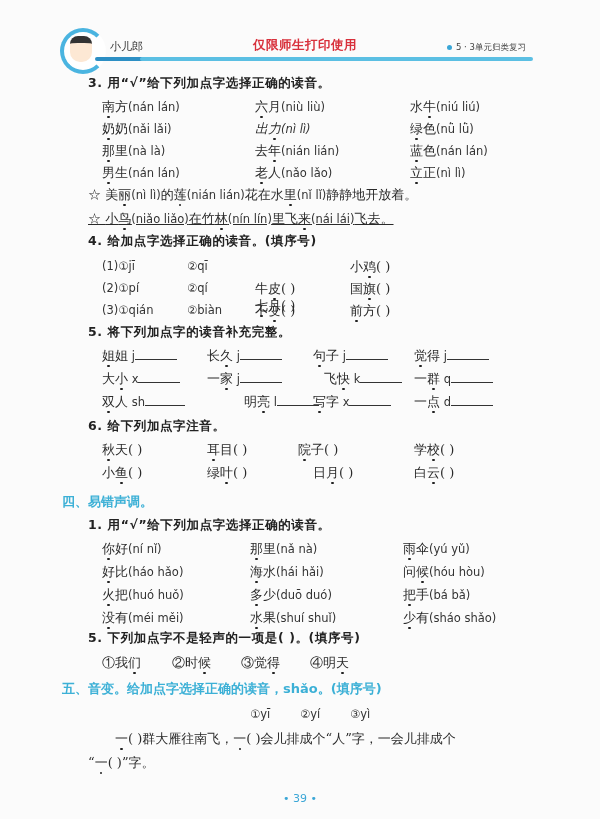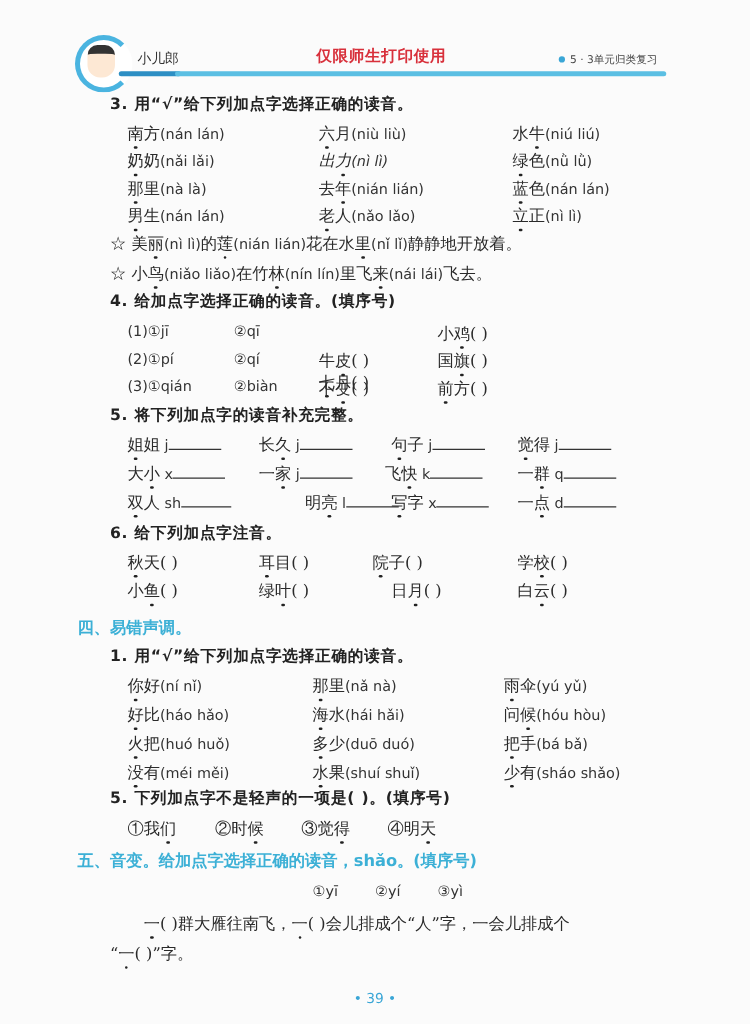--- a/index.html
+++ b/index.html
@@ -51,21 +51,21 @@
     <div class="row" style="left: 255px; top: 142px;"><span><span><span>去</span><span class="dotted">年</span></span><span class="py">(nián   lián)</span></span></div>
     <div class="row" style="left: 410px; top: 142px;"><span><span><span class="dotted">蓝</span><span>色</span></span><span class="py">(nán   lán)</span></span></div>
     <div class="row" style="left: 102px; top: 164px;"><span><span><span class="dotted">男</span><span>生</span></span><span class="py">(nán   lán)</span></span></div>
     <div class="row" style="left: 255px; top: 164px;"><span><span><span class="dotted">老</span><span>人</span></span><span class="py">(nǎo   lǎo)</span></span></div>
     <div class="row" style="left: 410px; top: 164px;"><span><span><span class="dotted">立</span><span>正</span></span><span class="py">(nì   lì)</span></span></div>
   </div>
 <div class="row" style="left:88px;top:186px;">
   <span>☆</span>
   <span class="sent"><span>美</span><span class="dotted">丽</span><span class="py">(nì   lì)</span><span>的</span><span class="dotted">莲</span><span class="py">(nián   lián)</span><span>花在水</span><span class="dotted">里</span><span class="py">(nǐ   lǐ)</span><span>静静地开放着。</span></span>
 </div>
-<div class="row" style="left:88px;top:210px;">
+<div class="row" style="left:88px;top:210px;text-decoration:underline;">
   <span>☆</span>
   <span class="sent"><span>小</span><span class="dotted">鸟</span><span class="py">(niǎo   liǎo)</span><span>在竹</span><span class="dotted">林</span><span class="py">(nín   lín)</span><span>里飞</span><span class="dotted">来</span><span class="py">(nái   lái)</span><span>飞去。</span></span>
 </div>
 
 <div class="q-title" style="left:88px;top:233px;">4. 给加点字选择正确的读音。(填序号)</div>
 <div id="q4rows">
     <div class="row" style="left: 102px; top: 258px;"><span class="py">(1)①jī</span></div>
     <div class="row" style="left: 187px; top: 258px;"><span class="py">②qī</span></div>
     <div class="row" style="left: 255px; top: 258px; margin-top: 39px;"><span><span><span class="dotted">七</span><span>月</span></span><span>(     )</span></span></div>
     <div class="row" style="left: 350px; top: 258px;"><span><span><span>小</span><span class="dotted">鸡</span></span><span>(     )</span></span></div>
@@ -80,21 +80,21 @@
   </div>
 
 <div class="q-title" style="left:88px;top:324px;">5. 将下列加点字的读音补充完整。</div>
 <div id="q5rows">
     <div class="row" style="left: 102px; top: 347px;"><span><span><span class="dotted">姐</span><span>姐</span></span><span class="py"> j</span><span class="blank" style="width: 42px;"></span></span></div>
     <div class="row" style="left: 207px; top: 347px;"><span><span><span>长</span><span class="dotted">久</span></span><span class="py"> j</span><span class="blank" style="width: 42px;"></span></span></div>
     <div class="row" style="left: 313px; top: 347px;"><span><span><span class="dotted">句</span><span>子</span></span><span class="py"> j</span><span class="blank" style="width: 42px;"></span></span></div>
     <div class="row" style="left: 414px; top: 347px;"><span><span><span class="dotted">觉</span><span>得</span></span><span class="py"> j</span><span class="blank" style="width: 42px;"></span></span></div>
     <div class="row" style="left: 102px; top: 370px;"><span><span><span>大</span><span class="dotted">小</span></span><span class="py"> x</span><span class="blank" style="width: 42px;"></span></span></div>
     <div class="row" style="left: 207px; top: 370px;"><span><span><span>一</span><span class="dotted">家</span></span><span class="py"> j</span><span class="blank" style="width: 42px;"></span></span></div>
-    <div class="row" style="left: 308px; top: 370px;"><span><span><span>飞</span><span class="dotted">快</span></span><span class="py"> k</span><span class="blank" style="width: 42px;"></span></span></div>
+    <div class="row" style="left: 324px; top: 370px;"><span><span><span>飞</span><span class="dotted">快</span></span><span class="py"> k</span><span class="blank" style="width: 42px;"></span></span></div>
     <div class="row" style="left: 414px; top: 370px;"><span><span><span>一</span><span class="dotted">群</span></span><span class="py"> q</span><span class="blank" style="width: 42px;"></span></span></div>
     <div class="row" style="left: 102px; top: 393px;"><span><span><span class="dotted">双</span><span>人</span></span><span class="py"> sh</span><span class="blank" style="width: 40px;"></span></span></div>
     <div class="row" style="left: 207px; top: 393px; padding-left: 37px;"><span><span><span>明</span><span class="dotted">亮</span></span><span class="py"> l</span><span class="blank" style="width: 42px;"></span></span></div>
     <div class="row" style="left: 313px; top: 393px;"><span><span><span class="dotted">写</span><span>字</span></span><span class="py"> x</span><span class="blank" style="width: 42px;"></span></span></div>
     <div class="row" style="left: 414px; top: 393px;"><span><span><span>一</span><span class="dotted">点</span></span><span class="py"> d</span><span class="blank" style="width: 42px;"></span></span></div>
   </div>
 
 <div class="q-title" style="left:88px;top:418px;">6. 给下列加点字注音。</div>
 <div id="q6rows">
     <div class="row" style="left: 102px; top: 441px;"><span><span><span class="dotted">秋</span><span>天</span></span><span>(         )</span></span></div>

